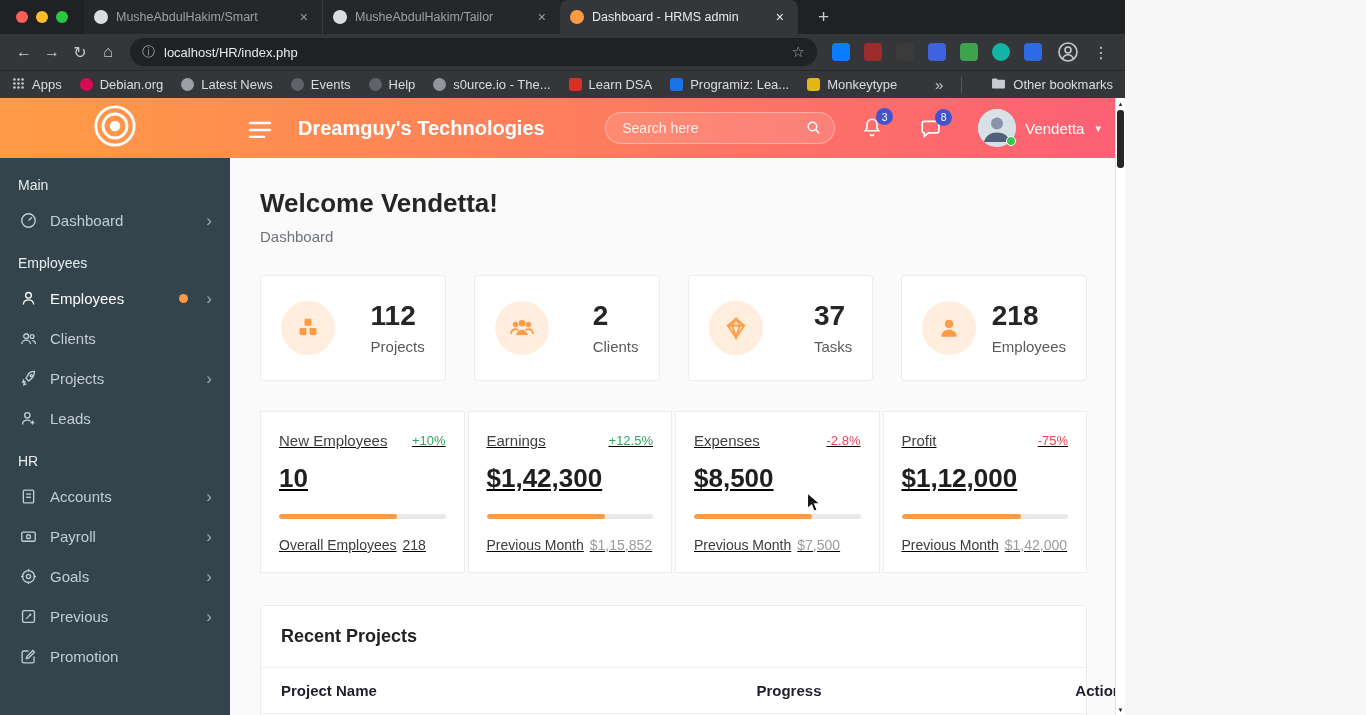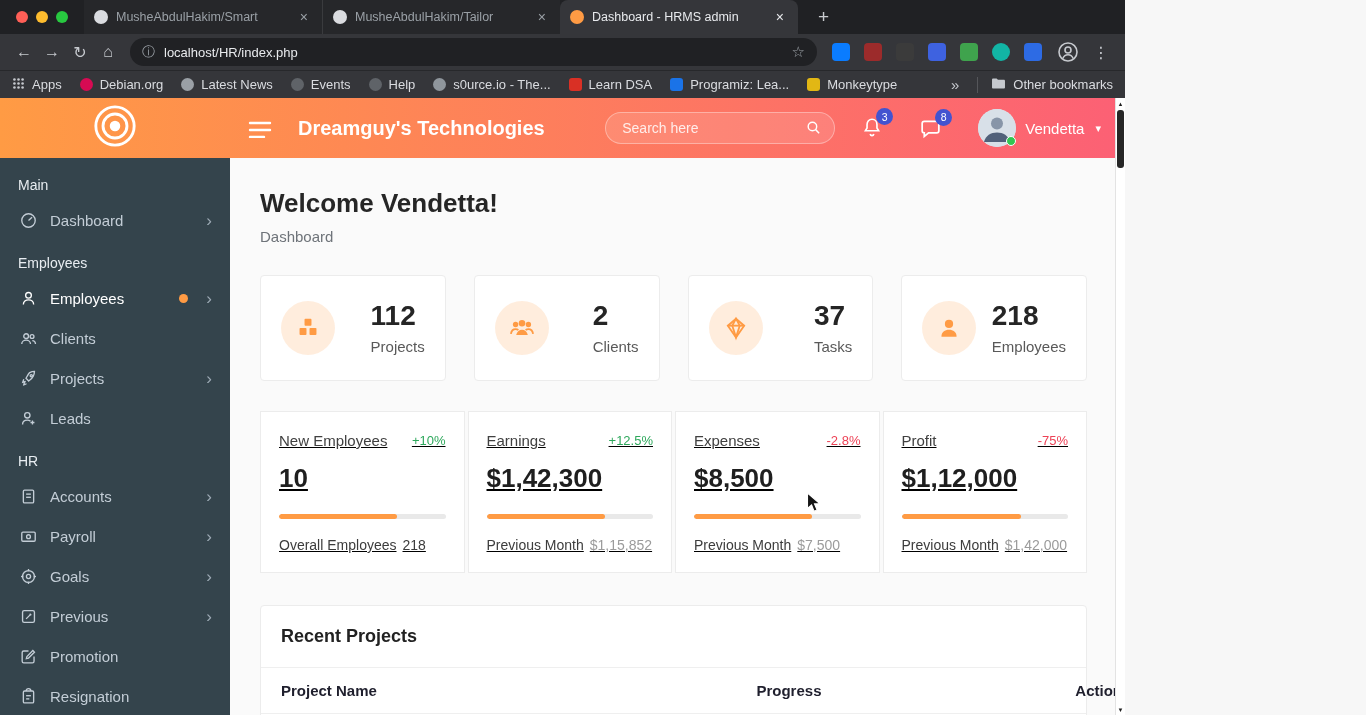--- a/index.html
+++ b/index.html
@@ -30,21 +30,21 @@
   .url-star { color:#9AA0A6; font-size:15px; }
   .ext { width:18px; height:18px; border-radius:4px; flex:none; margin:0 7px; }
   .nav-profile { width:24px; height:24px; margin:0 7px; color:#C6C9CE; }
 
   
   .bookbar { height:28px; background:#35363A; display:flex; align-items:center; padding:0 12px; gap:18px; color:#DADCE0; font-size:13px; flex:none; border-top:1px solid rgba(0,0,0,0.25); }
   .bm { display:flex; align-items:center; gap:7px; white-space:nowrap; }
   .bm-ico { width:13px; height:13px; border-radius:3px; flex:none; }
   .bm-ico.round { border-radius:50%; }
   .bm-overflow { margin-left:auto; color:#C6C9CE; font-size:15px; }
-  .other-bm { display:flex; align-items:center; gap:7px; border-left:1px solid #55565A; padding-left:13px; }
+  .other-bm { display:flex; align-items:center; gap:7px; border-left:1px solid #55565A; padding-left:29px; }
 
   
   .app-header { height:60px; background:linear-gradient(90deg,#FF9B44,#FC6075); display:flex; align-items:center; flex:none; }
   .logo-area { width:230px; height:60px; display:flex; align-items:center; justify-content:center; flex:none; }
   .hamburger { margin-left:18px; display:flex; }
   .brand { color:#fff; font-size:20px; font-weight:700; margin-left:26px; }
   .search-wrap { position:relative; margin-left:auto; margin-right:26px; }
   .search-input { width:230px; height:32px; border-radius:16px; border:1px solid rgba(255,255,255,0.35); background:rgba(255,255,255,0.12); color:#fff; padding:0 40px 0 16px; font-size:14px; outline:none; }
   .search-input::placeholder { color:rgba(255,255,255,0.85); }
   .search-ico { position:absolute; right:13px; top:7px; }
@@ -402,31 +402,20 @@
       </div>
       <div class="side-item">
         <span class="ico">
             <svg width="19" height="19" viewBox="0 0 24 24" fill="none" stroke="currentColor" stroke-width="1.7">
               <path d="M12 5H6a2 2 0 0 0-2 2v11a2 2 0 0 0 2 2h11a2 2 0 0 0 2-2v-6"></path>
               <path d="M17.5 4.5l2 2L12 14l-2.7.7.7-2.7z"></path>
             </svg>
           </span>
         <span class="lbl">Promotion</span>
       </div>
-      <div class="side-item">
-        <span class="ico">
-            <svg width="19" height="19" viewBox="0 0 24 24" fill="none" stroke="currentColor" stroke-width="1.7">
-              <rect x="5.5" y="5" width="13" height="15" rx="1.5"></rect>
-              <path d="M9 5a3 3 0 0 1 6 0"></path>
-              <line x1="9" y1="11" x2="15" y2="11"></line>
-              <line x1="9" y1="15" x2="13" y2="15"></line>
-            </svg>
-          </span>
-        <span class="lbl">Resignation</span>
-      </div>
     </aside>
 
     <main class="content">
       <h1 class="welcome">Welcome Vendetta!</h1>
       <div class="breadcrumb">Dashboard</div>
 
       <div class="stats">
         <div class="stat-card">
           <span class="stat-ico">
             <svg width="26" height="26" viewBox="0 0 24 24" fill="currentColor">

